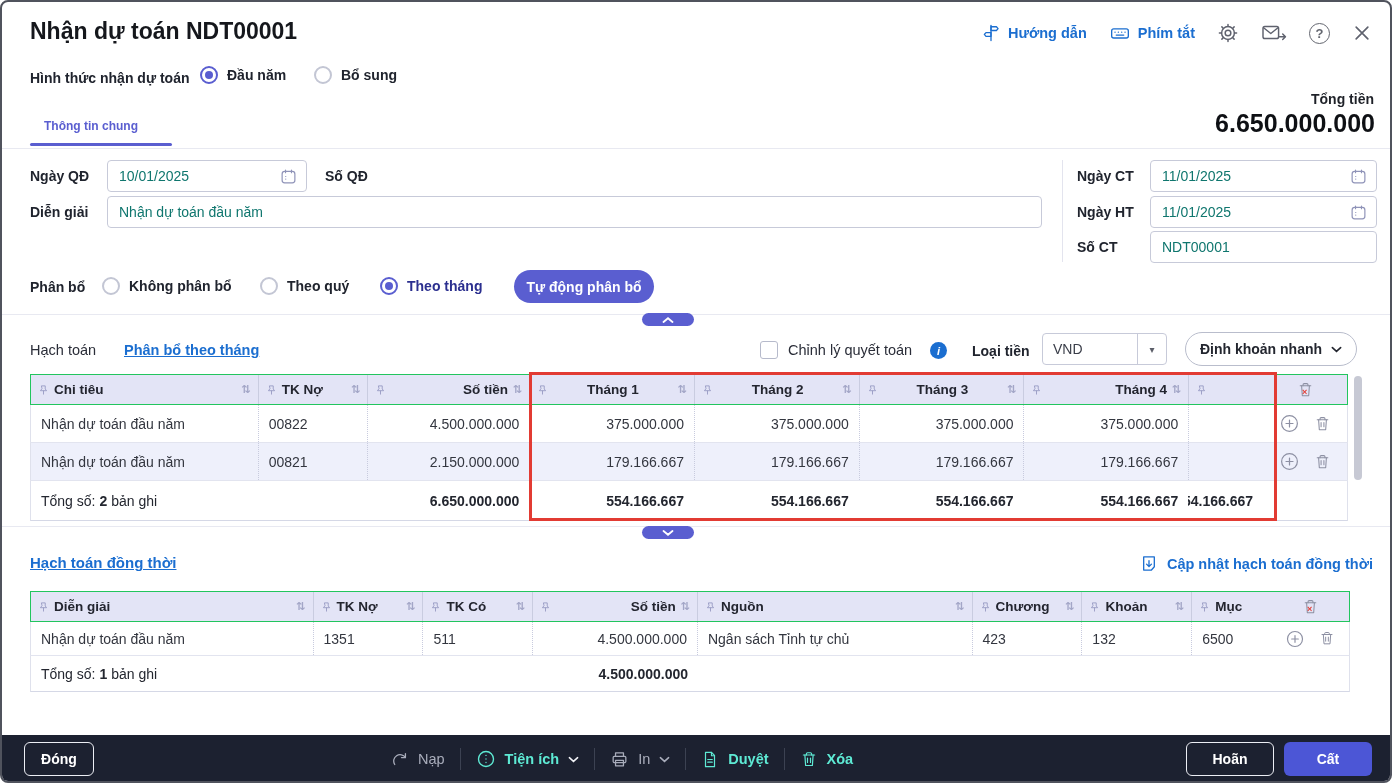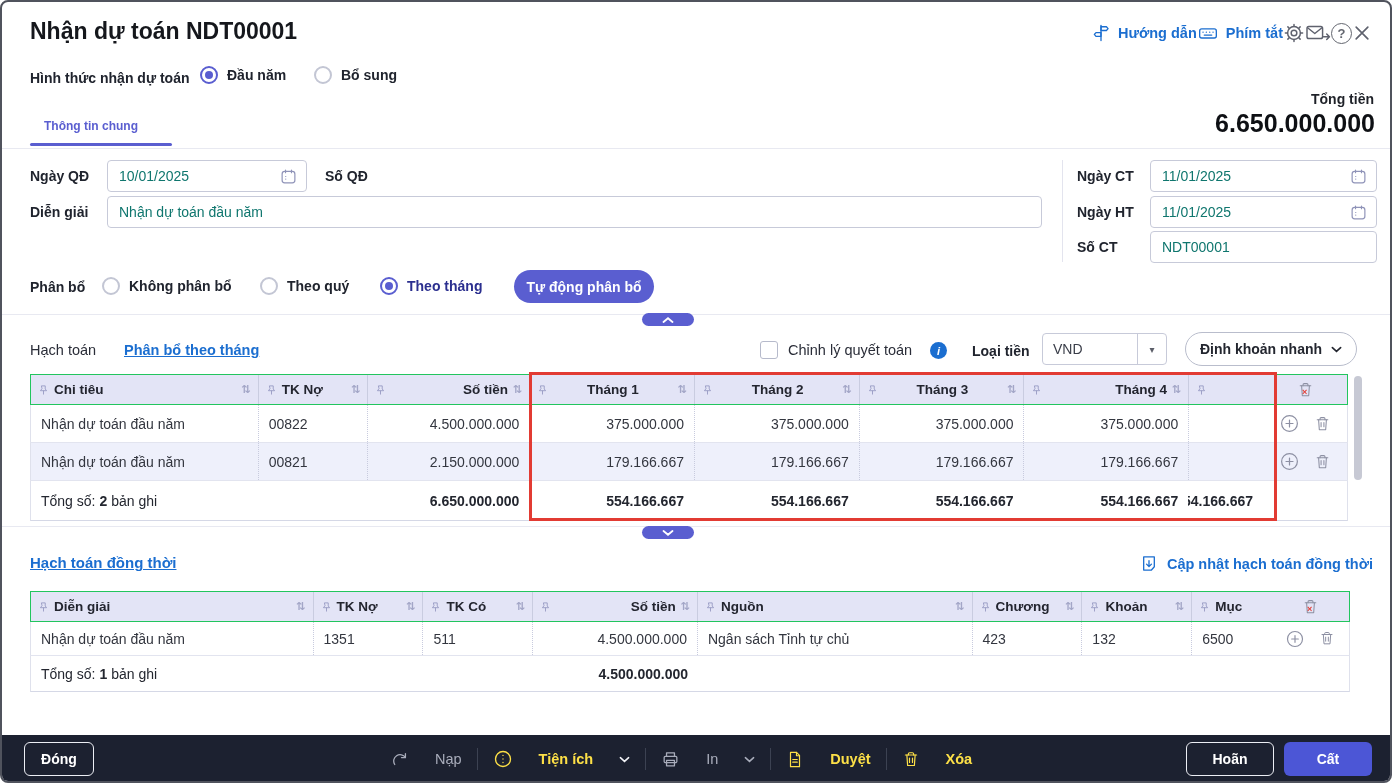--- a/index.html
+++ b/index.html
@@ -3,21 +3,21 @@
 <meta charset="utf-8">
 <style>
   html,body{margin:0;padding:0;background:#fff;}
   .window{position:relative;width:1392px;height:783px;box-sizing:border-box;border:2px solid #50535d;border-radius:8px;
     background:#fff;font-family:"Liberation Sans","DejaVu Sans",sans-serif;overflow:hidden;color:#23262f;}
   .abs{position:absolute;}
   svg{display:block;}
   .ic{stroke:currentColor;fill:none;stroke-width:1.6;stroke-linecap:round;stroke-linejoin:round;}
   
   .title{font-size:23px;font-weight:bold;color:#15171c;}
-  .hdr-actions{display:flex;align-items:center;}
+  .hdr-actions{display:flex;align-items:center;gap:22px;}
   .hdr-link{display:flex;align-items:center;gap:7px;color:#1b6ed0;font-size:14.5px;font-weight:600;cursor:pointer;}
   .hdr-ico{color:#5f626e;}
   .qmark{width:21px;height:21px;border:1.7px solid #63666f;border-radius:50%;display:flex;align-items:center;justify-content:center;
     font-size:13px;font-weight:bold;color:#63666f;box-sizing:border-box;}
   
   .radio-item{display:flex;align-items:center;gap:9px;font-size:14px;font-weight:bold;color:#20242e;}
   .rdo{width:18px;height:18px;border-radius:50%;border:2px solid #c3c6d4;background:#fff;box-sizing:border-box;display:flex;align-items:center;justify-content:center;}
   .rdo.on{border-color:#5a5ed0;}
   .rdo.on::after{content:"";width:8px;height:8px;border-radius:50%;background:#5a5ed0;}
   
@@ -64,23 +64,23 @@
   .trashx{position:relative;color:#8d90a3;cursor:pointer;}
   .trashx .x{position:absolute;left:5.5px;top:7px;color:#e23b33;font-size:9px;font-weight:bold;line-height:1;}
   .redbox{border:3px solid #e23b33;box-sizing:border-box;pointer-events:none;z-index:6;}
   .vthumb{background:#c7c9d4;border-radius:4px;width:8px;cursor:pointer;}
   
   .fbar{left:0;right:0;bottom:0;top:733px;background:#1c2130;}
   .fbtn{height:34px;box-sizing:border-box;border-radius:6px;display:flex;align-items:center;justify-content:center;font-size:14px;font-weight:bold;cursor:pointer;}
   .fbtn.ghost{border:1px solid #eceef4;color:#fff;background:transparent;}
   .fbtn.primary{background:#4c56d6;color:#fff;border:none;}
   .fgroup{display:flex;align-items:center;gap:15px;height:34px;}
-  .fitem{display:flex;align-items:center;gap:26px;font-size:14.5px;cursor:pointer;}
+  .fitem{display:flex;align-items:center;gap:9px;font-size:14.5px;cursor:pointer;}
   .fitem.dim{color:#a9adbb;}
-  .fitem.lit{color:#fde047;font-weight:bold;}
+  .fitem.lit{color:#5eead4;font-weight:bold;}
   .fsep{width:1px;height:22px;background:#3c4252;}
 </style>
 </head>
 <body>
 
 <div class="window">
 
   <div class="abs title" style="left:28px;top:16px;">Nhận dự toán NDT00001</div>
 
   <div class="abs hdr-actions" style="right:18px;top:20px;">

